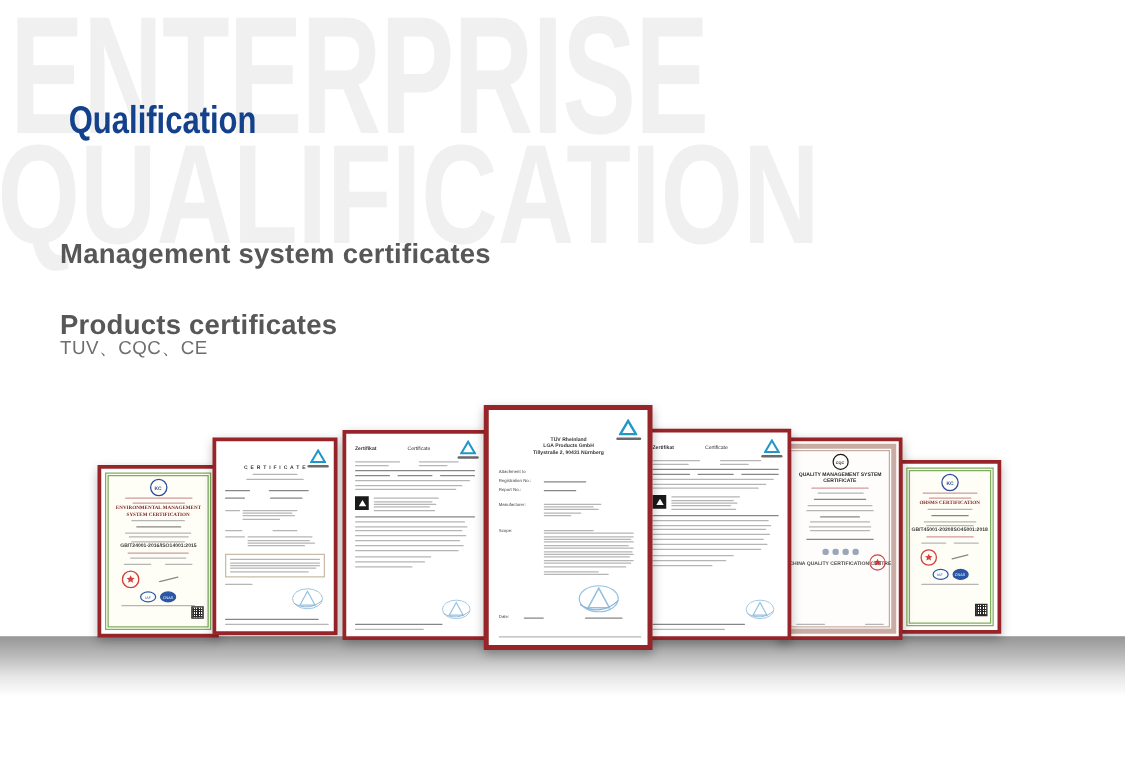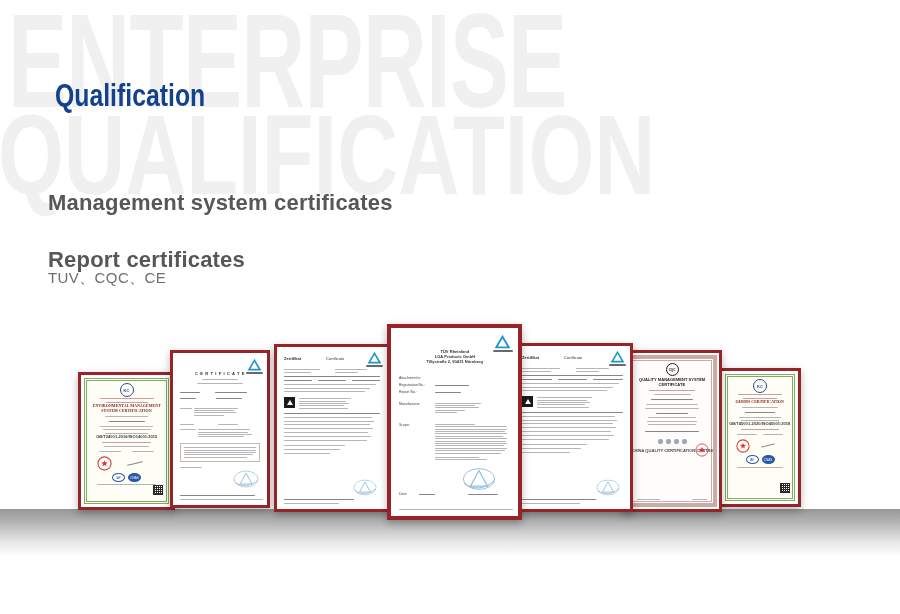--- a/index.html
+++ b/index.html
@@ -80,21 +80,21 @@
 <body>
 
 <div class="stage">
 
   <div class="wm wm1">ENTERPRISE</div>
   <div class="wm wm2">QUALIFICATION</div>
 
   <h1 class="qual-title">Qualification</h1>
 
   <div class="sec sec-title mgmt-title">Management system certificates</div>
-  <div class="sec sec-title qlty-title">Report certificates</div>
+  <div class="sec sec-title qlty-title">Products certificates</div>
   <div class="sec sec-items qlty-items">TUV、CQC、CE</div>
 
   <div class="floor"></div>
 
   <div class="cert cert-1">
     <div class="page">
       <div class="green-frame"></div>
       <div class="cfill" style="inset:8px;">
         <span class="emblem kc">KC</span>
         <i class="bar red thin" style="width:72%"></i>

